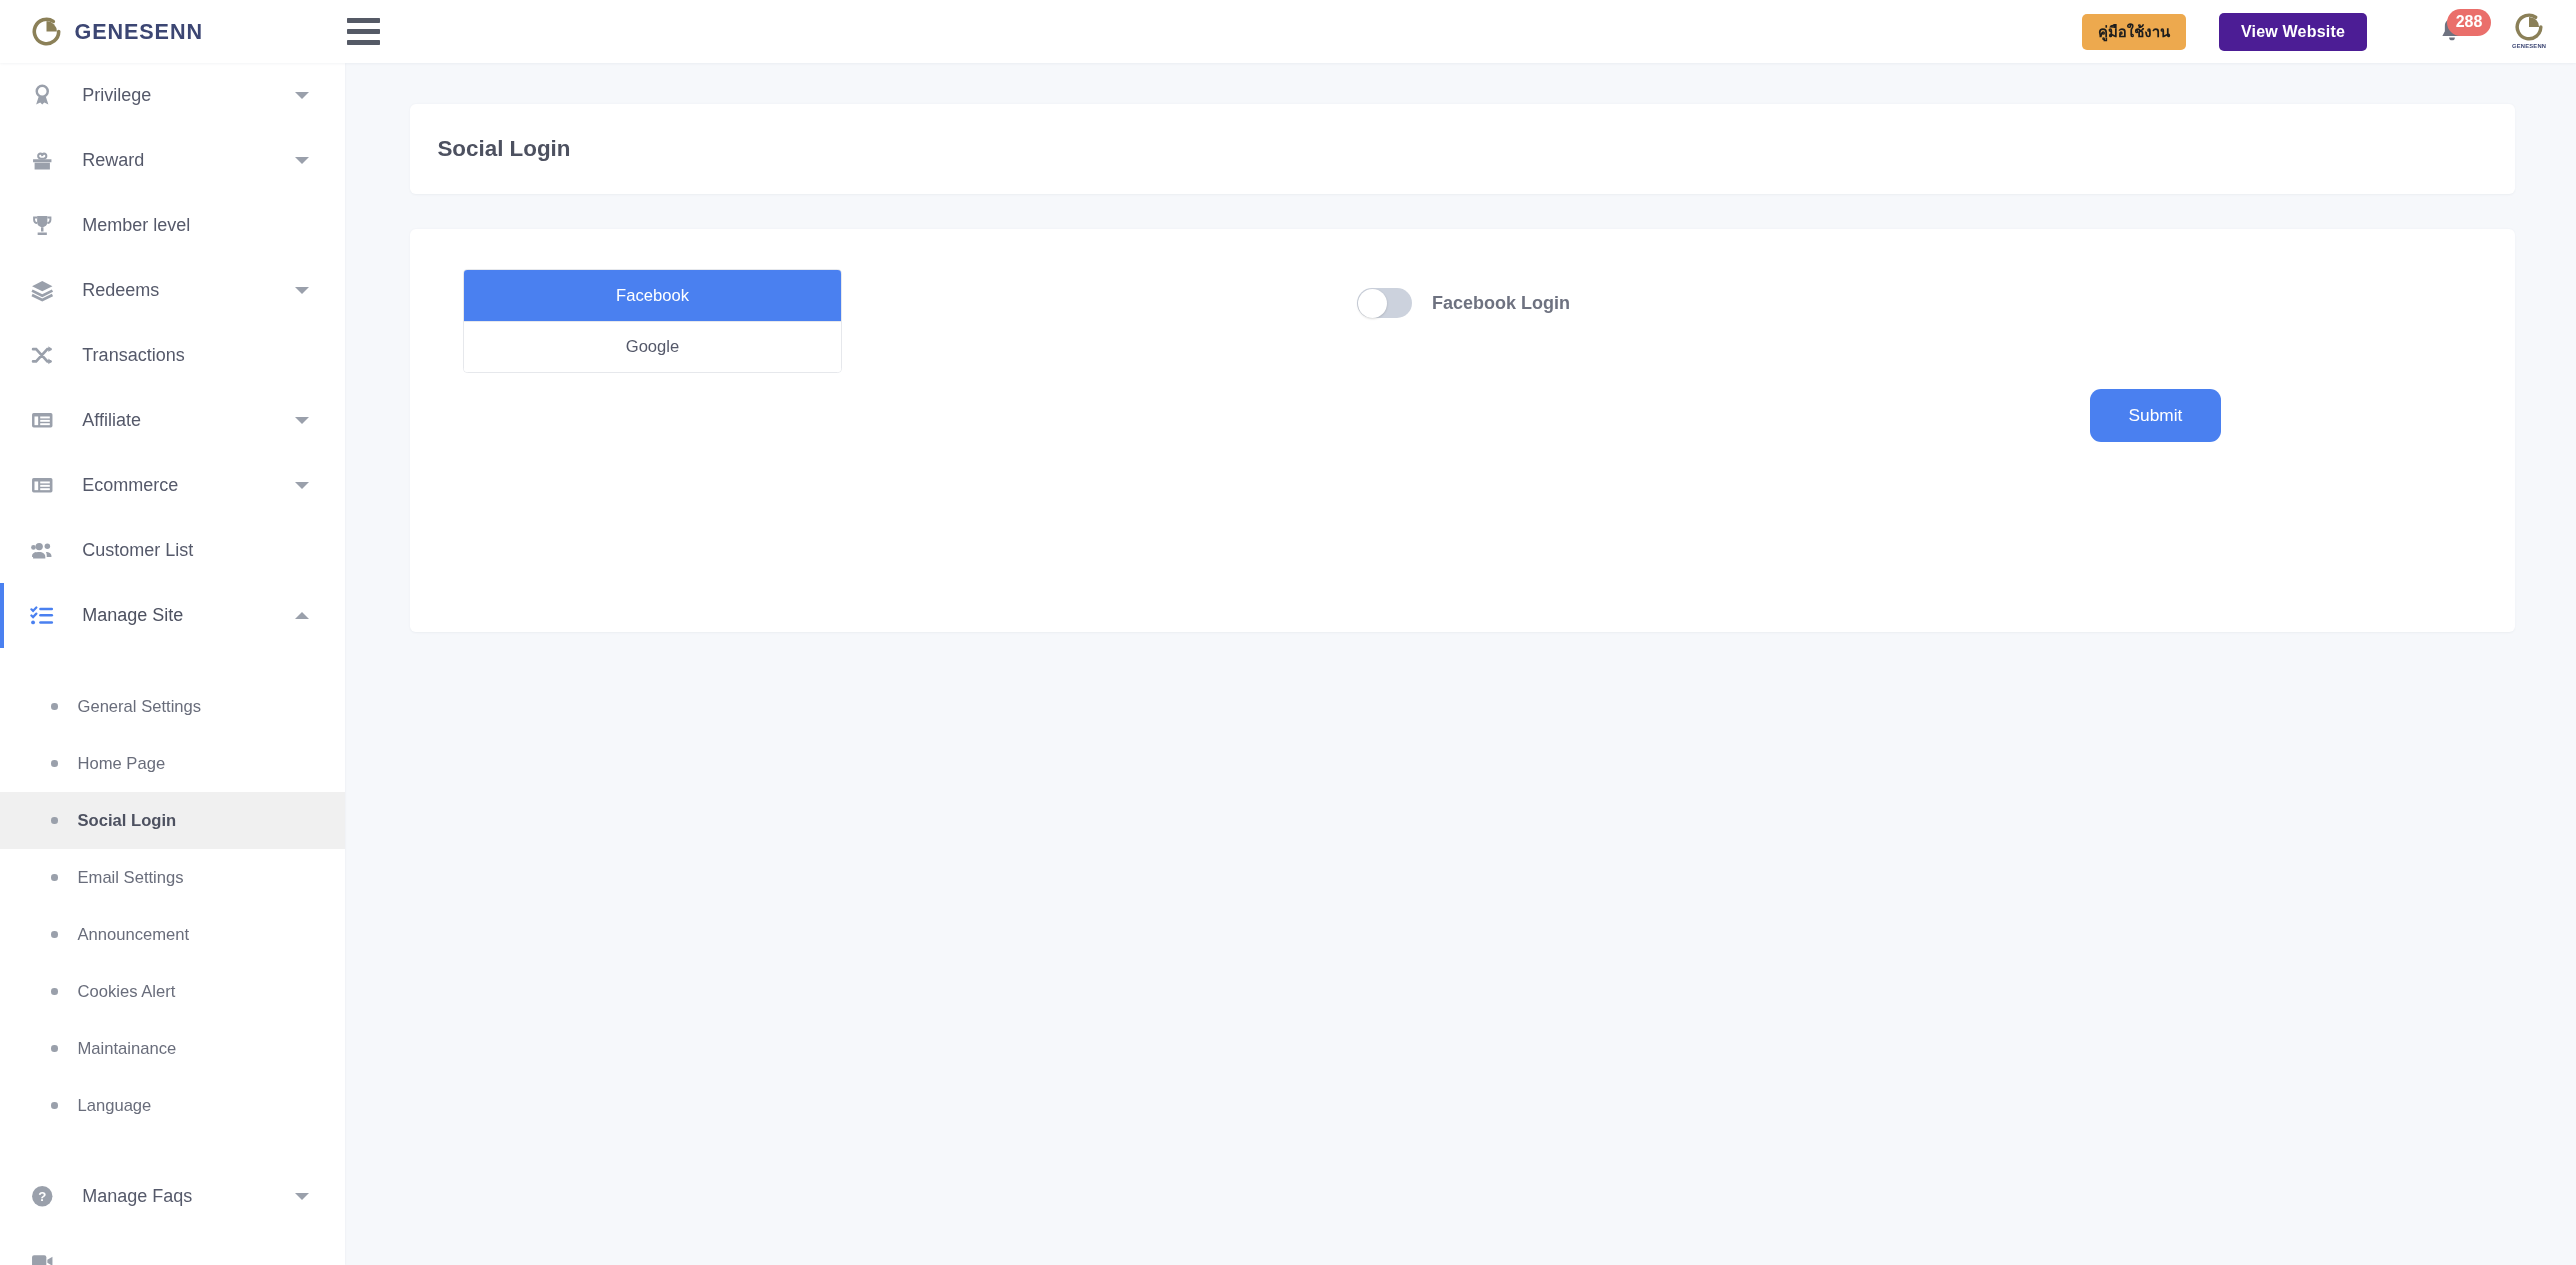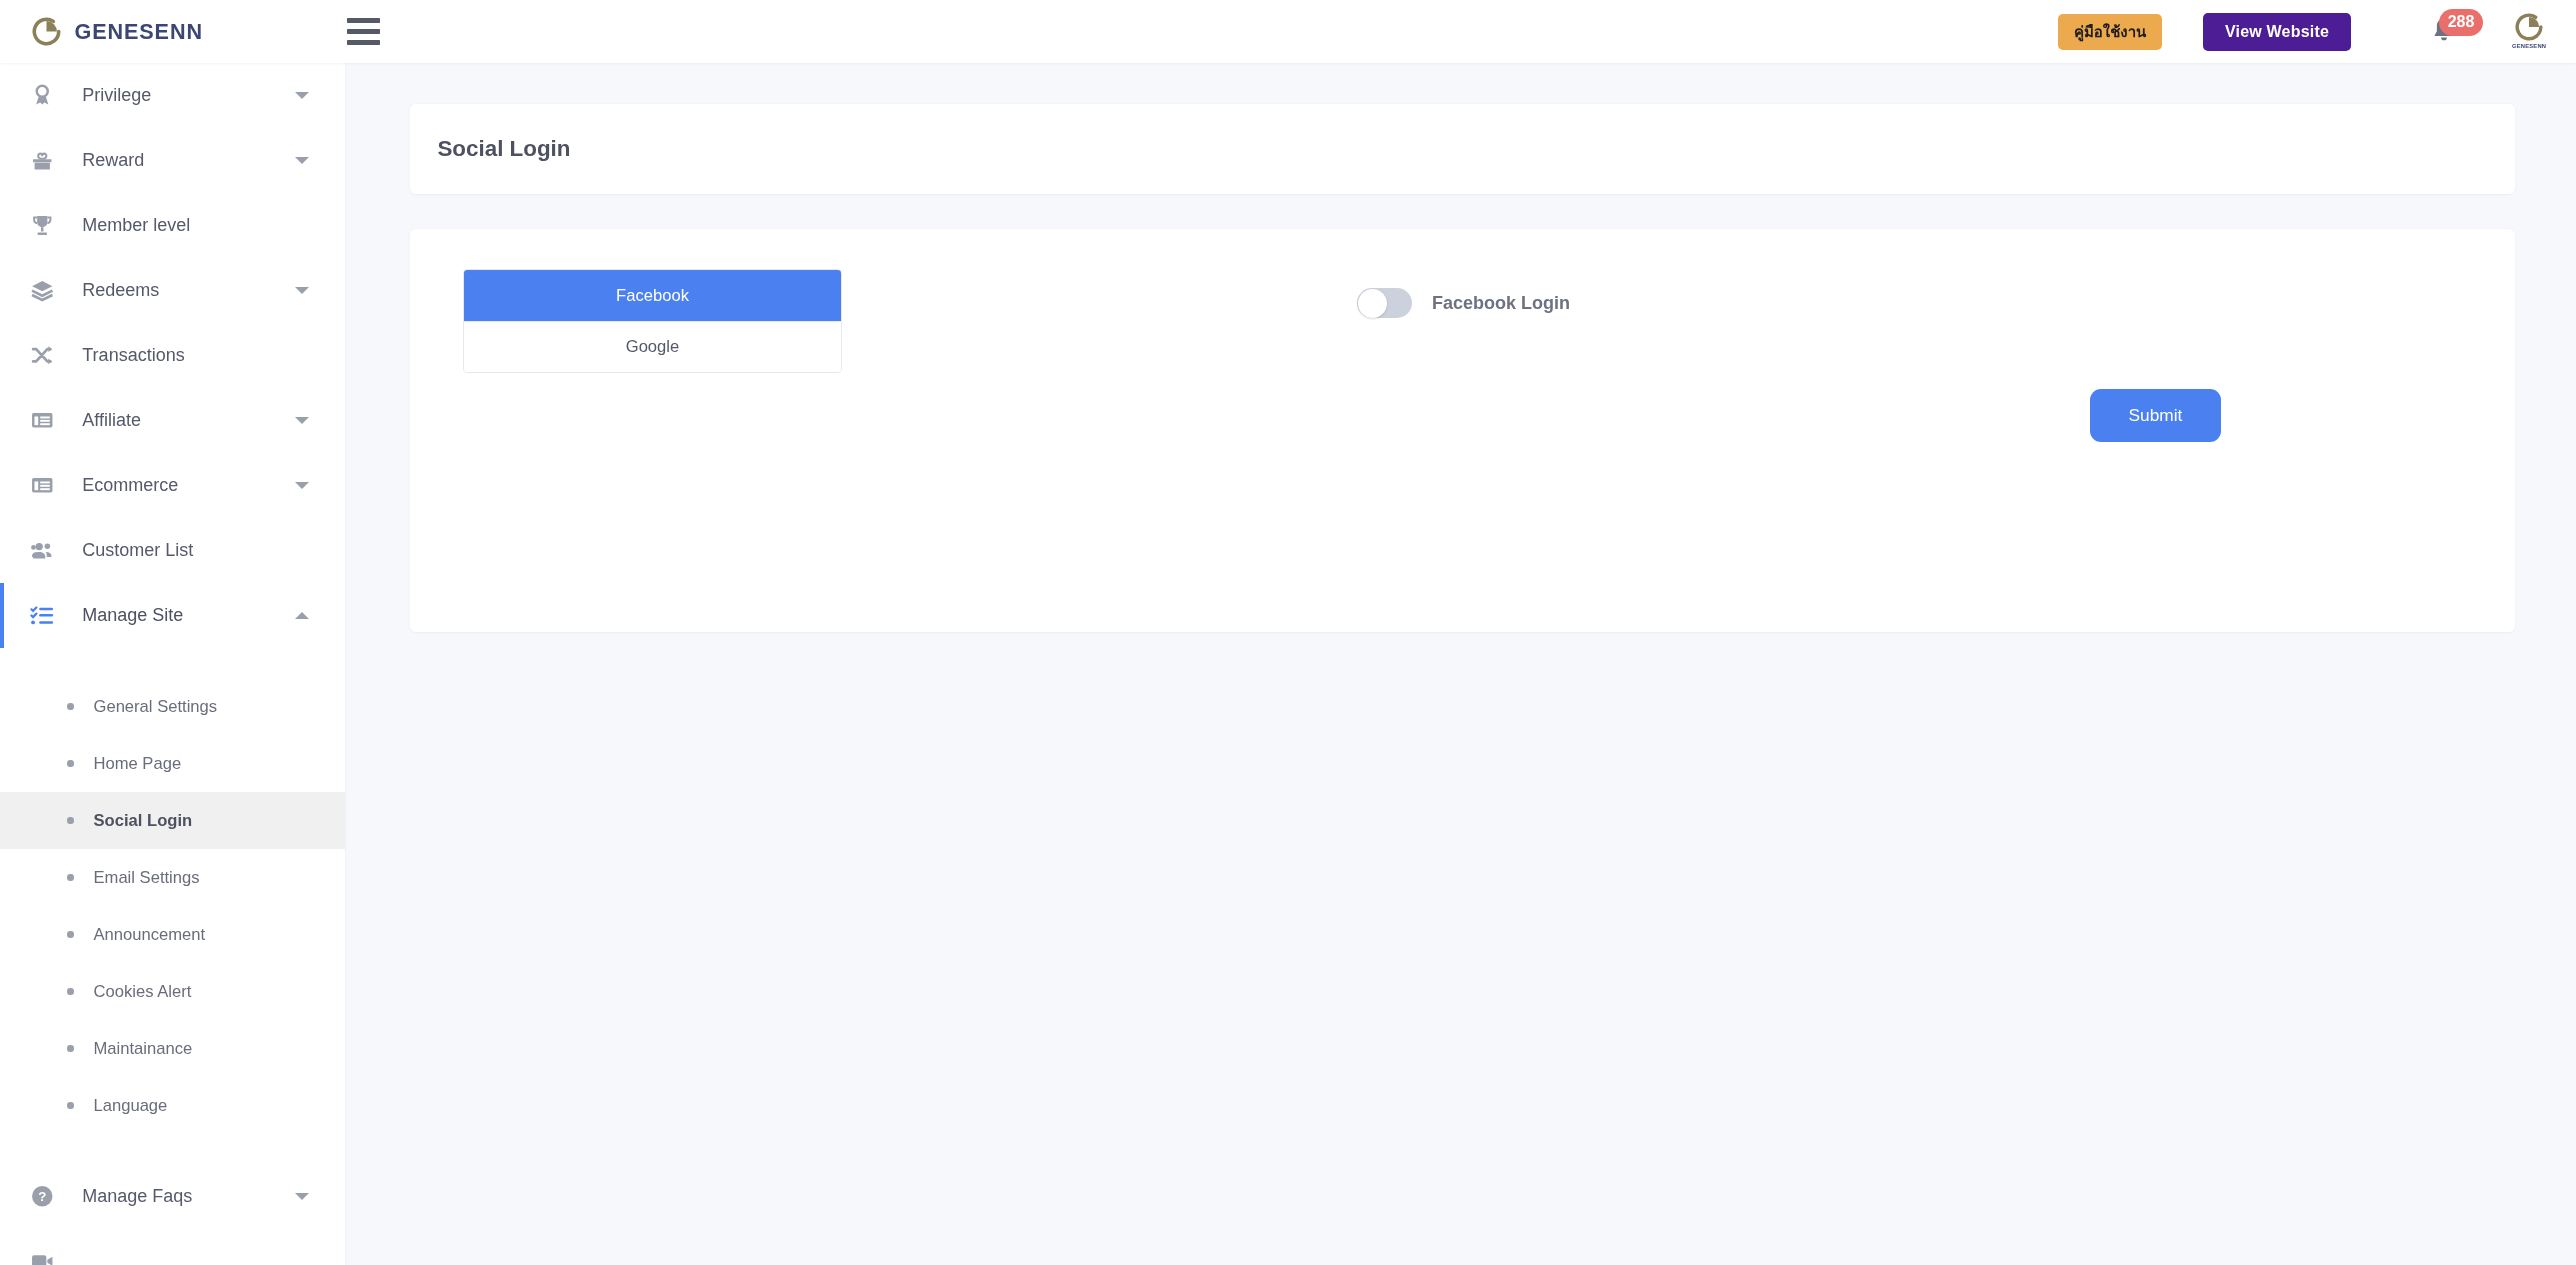--- a/index.html
+++ b/index.html
@@ -59,21 +59,21 @@
     height: 5px;
     width: 33px;
     background: #555a66;
     border-radius: 0.7px;
   }
 
   .topbar-right {
     margin-left: auto;
     display: flex;
     align-items: center;
-    gap: 8px;
+    gap: 0;
     padding-right: 27.4px;
     height: 63px;
   }
 
   .btn-manual {
     background: #eda busy;
     background: #eda94e;
     color: #1d1d1d;
     border: none;
     border-radius: 5px;
@@ -183,21 +183,21 @@
     left: 0; top: 0;
     width: 4.3px; height: 100%;
     background: #4a80f0;
   }
   .nav-item.active .lbl { color: #4d5160; }
 
   .sub-item {
     height: 57px;
     display: flex;
     align-items: center;
-    padding-left: 67px;
+    padding-left: 51px;
     cursor: pointer;
   }
   .sub-item .dot {
     width: 6.5px; height: 6.5px;
     border-radius: 50%;
     background: #9aa0ab;
     flex: none;
   }
   .sub-item .lbl {
     font-size: 16.6px;

